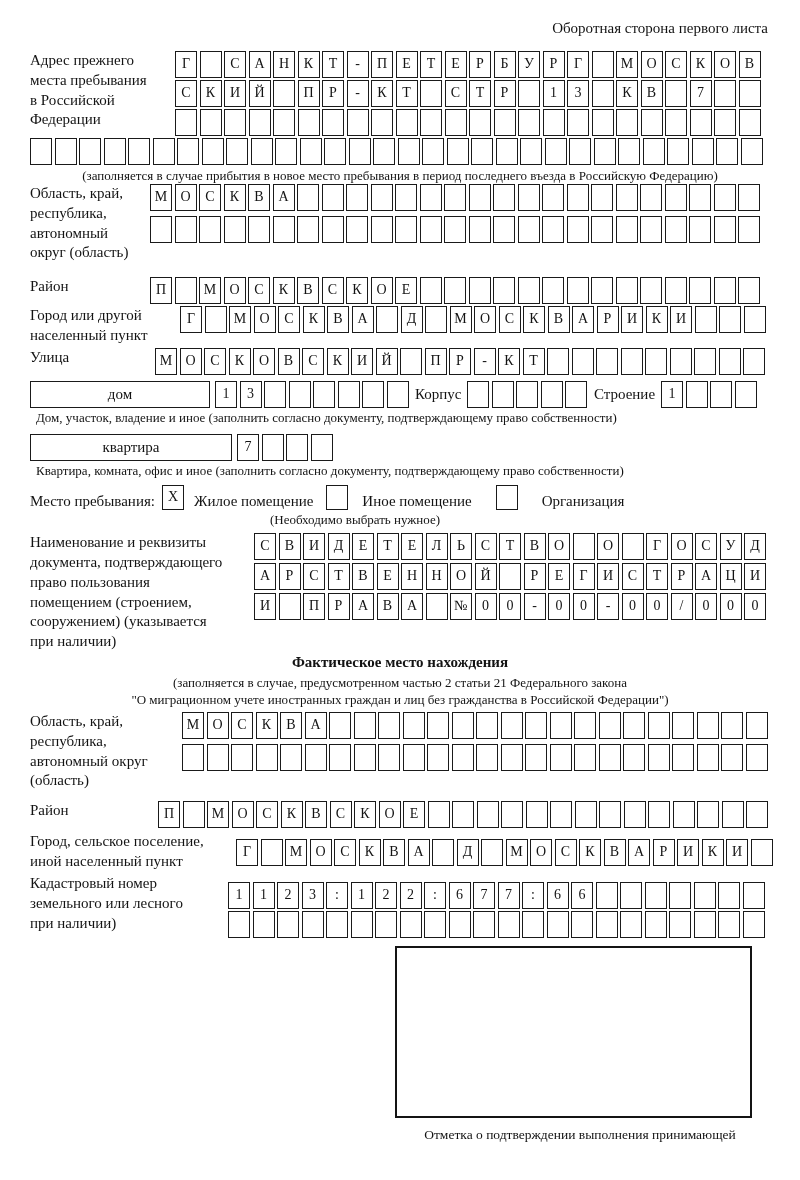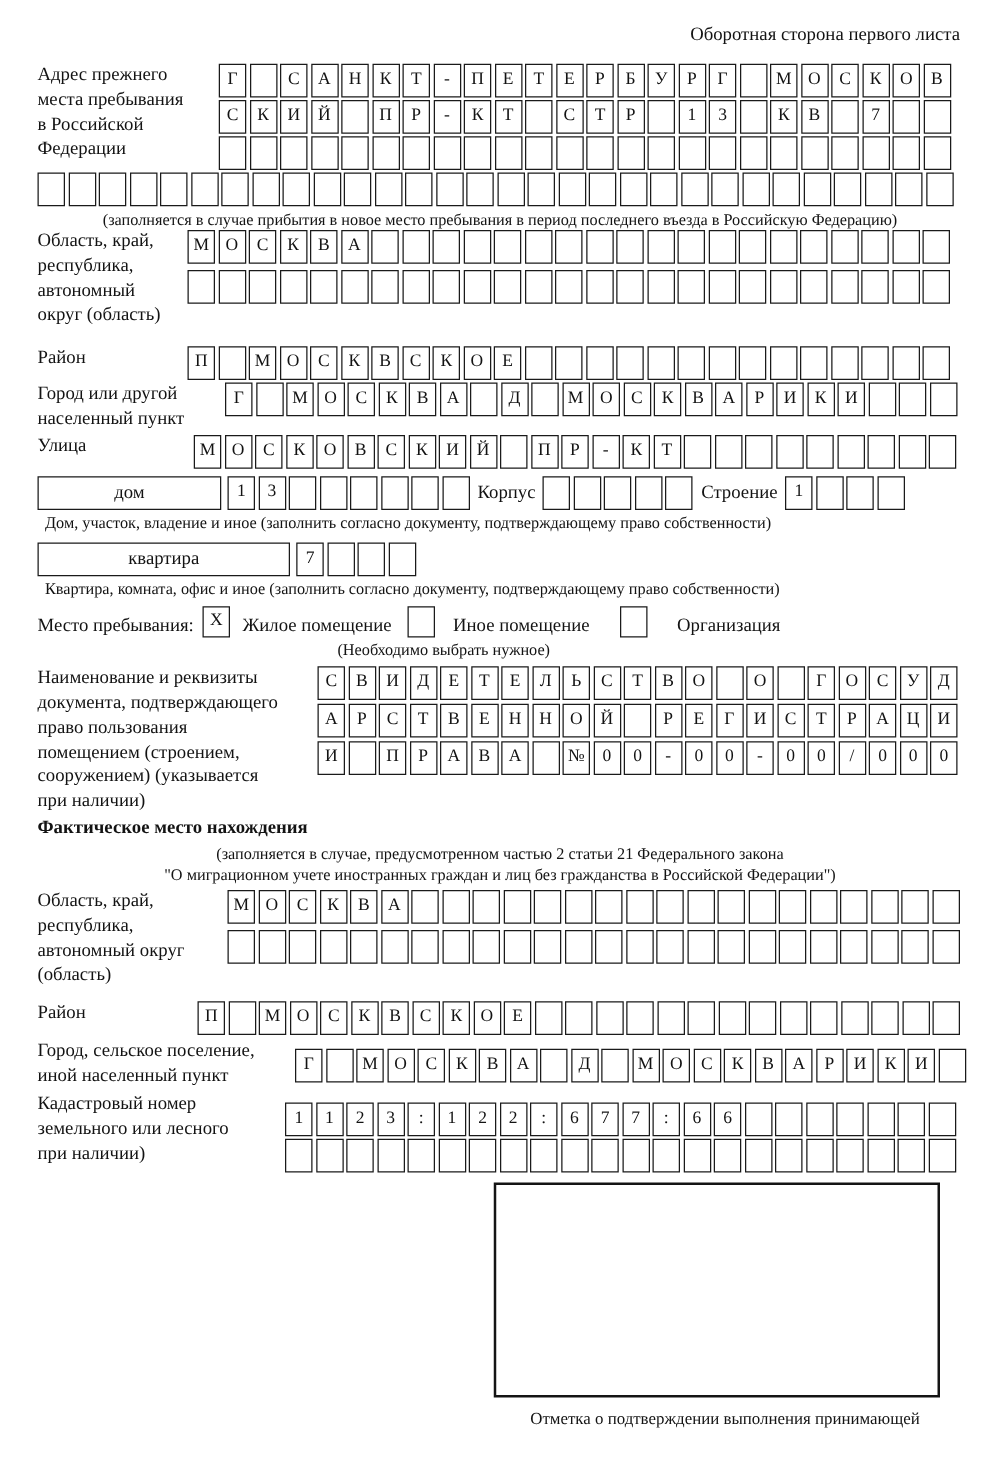--- a/index.html
+++ b/index.html
@@ -23,21 +23,21 @@
     background: #fff;
   }
   .widebox {
     height: 27px; border: 1.7px solid #1a1a1a; flex-shrink: 0;
     display: flex; align-items: center; justify-content: center;
     font-size: 15px;
   }
   .caption { font-size: 13px; text-align: center; margin-top: 3px; }
   .caption-left { font-size: 13px; margin: 2px 0 2px 6px; }
   .sec-title { font-size: 16px; font-weight: bold; text-align: center; margin: 6px 0 4px 0; }
-  .sub-title { font-size: 15px; font-weight: bold; text-align: left; margin: 8px 0 4px 0; }
+  .sub-title { font-size: 15px; font-weight: bold; text-align: center; margin: 8px 0 4px 0; }
   .checkbox {
     display: inline-block; width: 22px; height: 25px; flex-shrink: 0;
     border: 1.7px solid #1a1a1a; text-align: center;
     font-size: 14px; line-height: 22px; vertical-align: middle;
   }
   .mesto-row { display: flex; align-items: flex-end; margin-top: 6px; }
   .vyb-note { font-size: 13px; text-align: center; width: 300px; margin: 2px 0 0 175px; }
   .stamp-box { width: 357px; height: 172px; border: 2px solid #141414; margin: 6px 0 0 365px; }
   .stamp-caption { width: 400px; margin: 8px 0 0 350px; font-size: 13.5px; line-height: 1.3; text-align: center; }
   .label-line { display: block; }
@@ -326,21 +326,21 @@
         <div class="cell"></div>
         <div class="cell"></div>
         <div class="cell"></div>
         <div class="cell"></div>
         <div class="cell"></div>
         <div class="cell"></div>
       </div>
   </div>
 
   <div class="flexrow" style="margin-top:4px; align-items:center">
-    <div class="widebox" style="width:147px">дом</div>
+    <div class="widebox" style="width:180px">дом</div>
     <div class="cells" style="margin:0 0 0 5px">
         <div class="cell">1</div>
         <div class="cell">3</div>
         <div class="cell"></div>
         <div class="cell"></div>
         <div class="cell"></div>
         <div class="cell"></div>
         <div class="cell"></div>
         <div class="cell"></div>
       </div>

